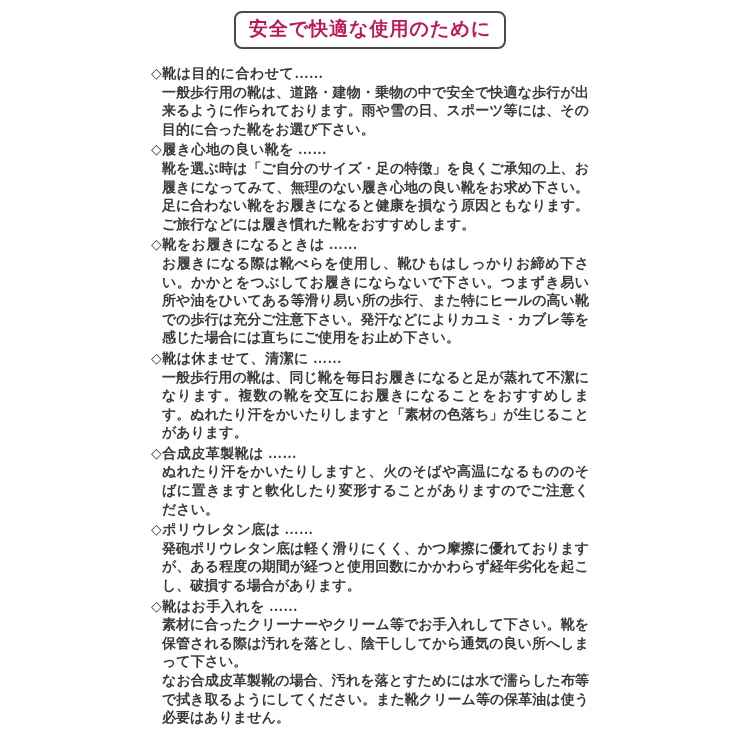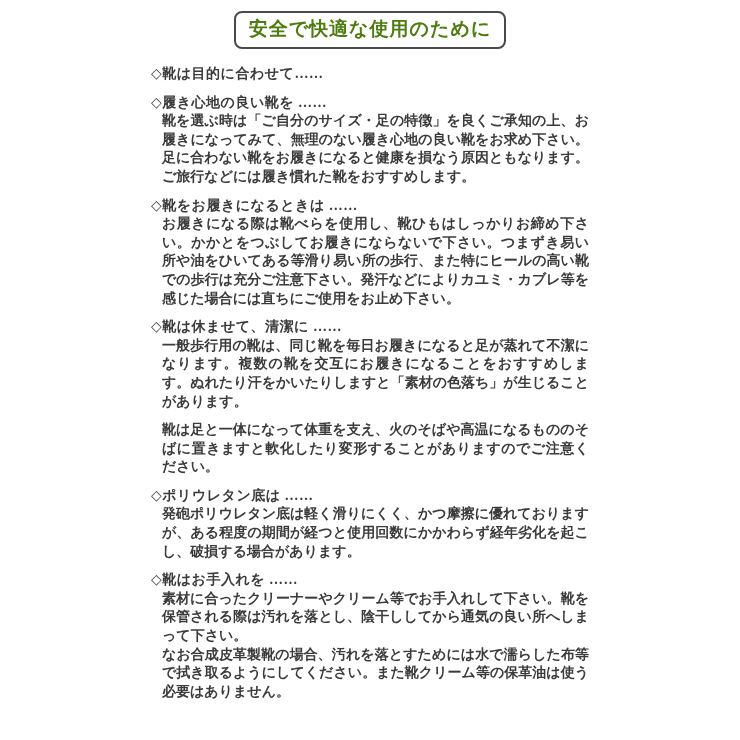--- a/index.html
+++ b/index.html
@@ -22,35 +22,35 @@
     text-align: center;
   }
   .title-box {
     display: inline-block;
     border: 2px solid #4a4a4a;
     border-radius: 8px;
     padding: 3px 13px 5px 13px;
     font-size: 19px;
     font-weight: bold;
     letter-spacing: 1px;
-    color: #4d7c0f;
+    color: #be185d;
   }
   .content {
     width: 438px;
     margin: 16px auto 0 auto;
     font-size: 14px;
     font-weight: bold;
     line-height: 18.6px;
     text-align: justify;
   }
   .intro {
     padding-left: 9px;
   }
   .section {
-    margin-top: 10px;
+    margin-top: 2px;
   }
   .section-heading {
     letter-spacing: 0.5px;
   }
   .section-body {
     padding-left: 11px;
     white-space: pre-line;
   }
 </style>
 </head>
@@ -60,39 +60,41 @@
 
   <div class="title-wrap">
     <div class="title-box">安全で快適な使用のために</div>
   </div>
 
   <div class="content">
 
 
     <div class="section">
       <div class="section-heading">◇靴は目的に合わせて……</div>
+      <div class="section-body">一般歩行用の靴は、道路・建物・乗物の中で安全で快適な歩行が出来るように作られております。雨や雪の日、スポーツ等には、その目的に合った靴をお選び下さい。</div>
     </div>
 
     <div class="section">
       <div class="section-heading">◇履き心地の良い靴を ……</div>
       <div class="section-body">靴を選ぶ時は「ご自分のサイズ・足の特徴」を良くご承知の上、お履きになってみて、無理のない履き心地の良い靴をお求め下さい。足に合わない靴をお履きになると健康を損なう原因ともなります。ご旅行などには履き慣れた靴をおすすめします。</div>
     </div>
 
     <div class="section">
       <div class="section-heading">◇靴をお履きになるときは ……</div>
       <div class="section-body">お履きになる際は靴べらを使用し、靴ひもはしっかりお締め下さい。かかとをつぶしてお履きにならないで下さい。つまずき易い所や油をひいてある等滑り易い所の歩行、また特にヒールの高い靴での歩行は充分ご注意下さい。発汗などによりカユミ・カブレ等を感じた場合には直ちにご使用をお止め下さい。</div>
     </div>
 
     <div class="section">
       <div class="section-heading">◇靴は休ませて、清潔に ……</div>
       <div class="section-body">一般歩行用の靴は、同じ靴を毎日お履きになると足が蒸れて不潔になります。複数の靴を交互にお履きになることをおすすめします。ぬれたり汗をかいたりしますと「素材の色落ち」が生じることがあります。</div>
     </div>
 
     <div class="section">
-      <div class="section-body">靴は足と一体になって体重を支え、火のそばや高温になるもののそばに置きますと軟化したり変形することがありますのでご注意ください。</div>
+      <div class="section-heading">◇合成皮革製靴は ……</div>
+      <div class="section-body">ぬれたり汗をかいたりしますと、火のそばや高温になるもののそばに置きますと軟化したり変形することがありますのでご注意ください。</div>
     </div>
 
     <div class="section">
       <div class="section-heading">◇ポリウレタン底は ……</div>
       <div class="section-body">発砲ポリウレタン底は軽く滑りにくく、かつ摩擦に優れておりますが、ある程度の期間が経つと使用回数にかかわらず経年劣化を起こし、破損する場合があります。</div>
     </div>
 
     <div class="section">
       <div class="section-heading">◇靴はお手入れを ……</div>
       <div class="section-body">素材に合ったクリーナーやクリーム等でお手入れして下さい。靴を保管される際は汚れを落とし、陰干ししてから通気の良い所へしまって下さい。

